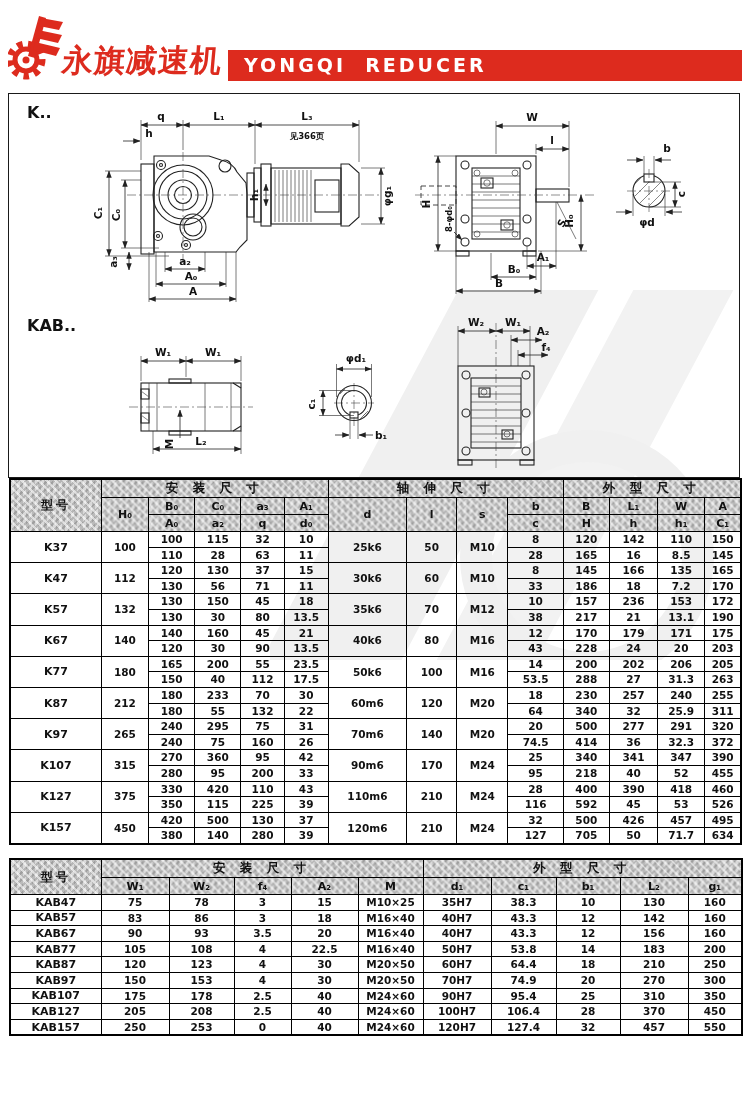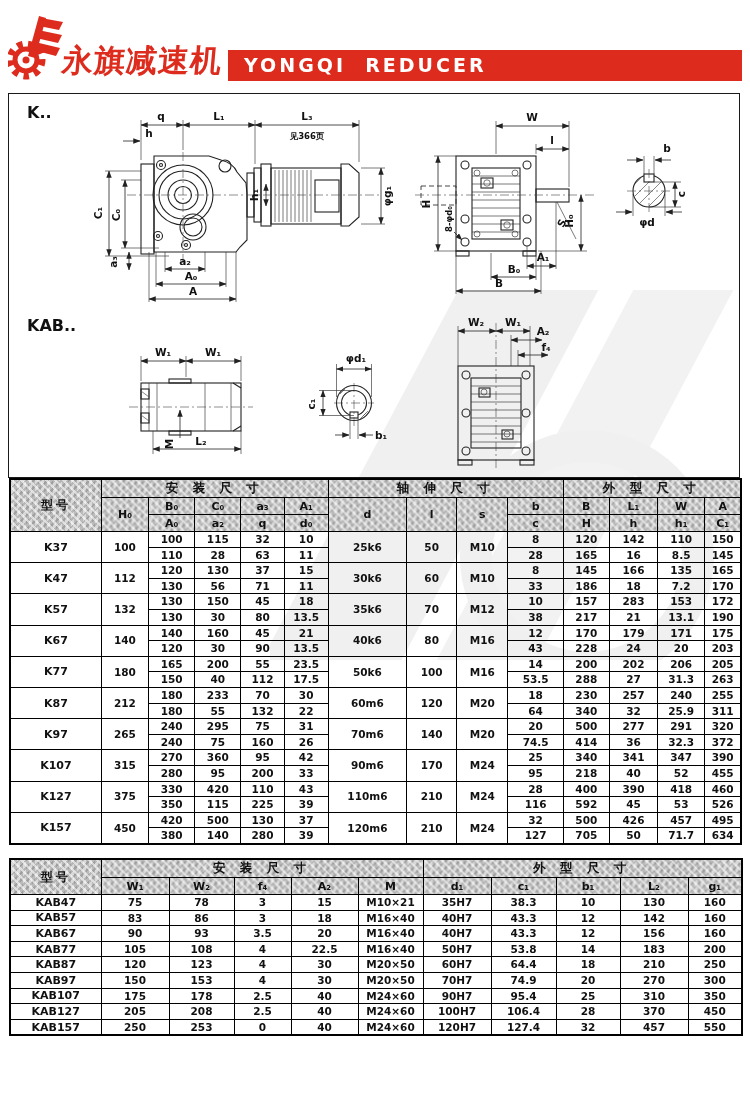--- a/index.html
+++ b/index.html
@@ -406,21 +406,21 @@
           <td rowspan="2">132</td>
           <td>130</td>
           <td>150</td>
           <td>45</td>
           <td>18</td>
           <td rowspan="2">35k6</td>
           <td rowspan="2">70</td>
           <td rowspan="2">M12</td>
           <td>10</td>
           <td>157</td>
-          <td>283</td>
+          <td>236</td>
           <td>153</td>
           <td>172</td>
         </tr>
         <tr class="gbot">
           <td>130</td>
           <td>30</td>
           <td>80</td>
           <td>13.5</td>
           <td>38</td>
           <td>217</td>
@@ -653,21 +653,21 @@
         <th>g₁</th>
       </tr>
     </thead>
     <tbody>
         <tr>
           <td class="model">KAB47</td>
           <td>75</td>
           <td>78</td>
           <td>3</td>
           <td>15</td>
-          <td>M10×21</td>
+          <td>M10×25</td>
           <td>35H7</td>
           <td>38.3</td>
           <td>10</td>
           <td>130</td>
           <td>160</td>
         </tr>
         <tr>
           <td class="model">KAB57</td>
           <td>83</td>
           <td>86</td>

